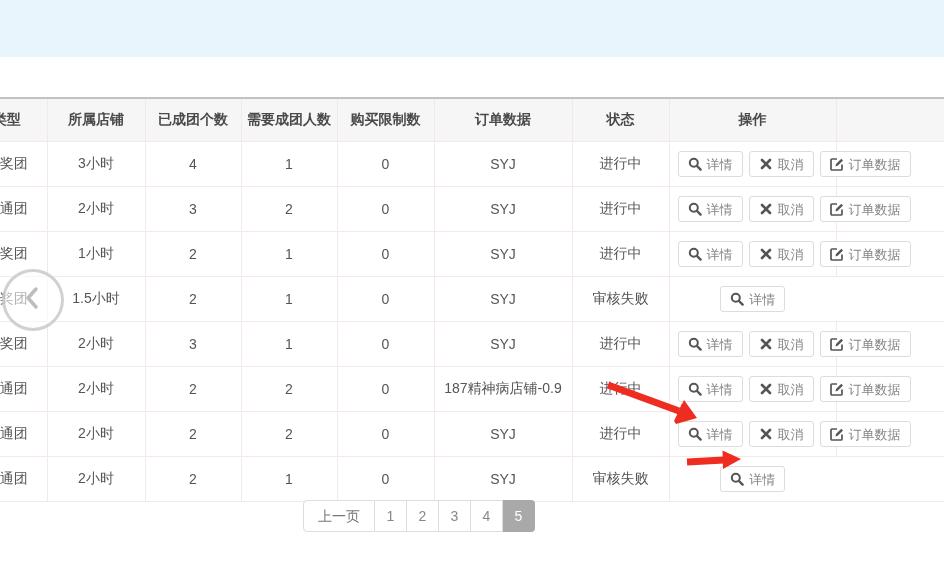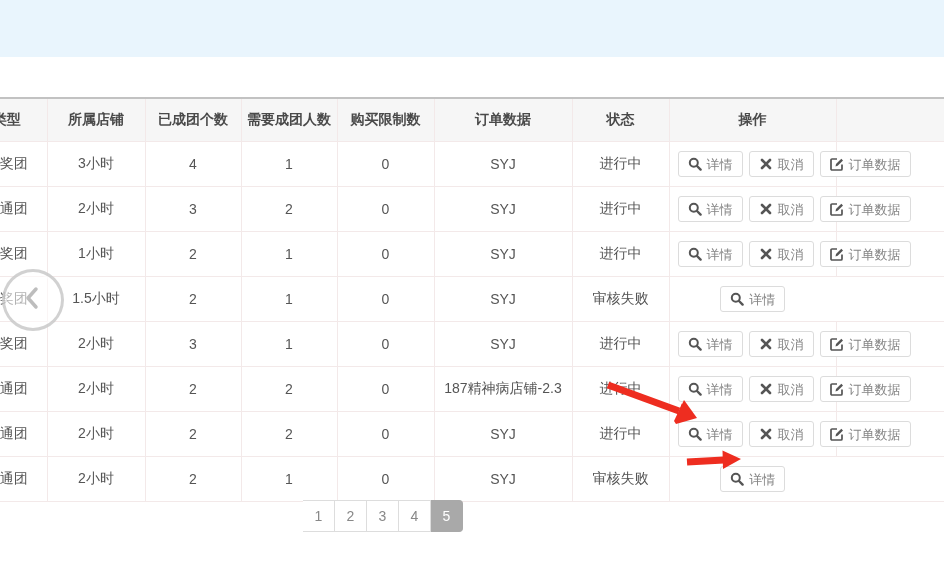--- a/index.html
+++ b/index.html
@@ -267,21 +267,21 @@
             </div>
           </td>
           <td></td>
         </tr>
         <tr>
           <td>普通团</td>
           <td>2小时</td>
           <td>2</td>
           <td>2</td>
           <td>0</td>
-          <td>187精神病店铺-2.3</td>
+          <td>187精神病店铺-0.9</td>
           <td>进行中</td>
           <td>
             <div class="btn-row left">
               <button class="act-btn">
                 <span>
                   <svg width="14" height="14" viewBox="0 0 14 14">
                     <circle cx="5.8" cy="5.8" r="4" fill="none" stroke="#555" stroke-width="2"></circle>
                     <line x1="9" y1="9" x2="12.6" y2="12.6" stroke="#555" stroke-width="2.4" stroke-linecap="round"></line>
                   </svg>
                 </span>
@@ -391,18 +391,19 @@
     <polygon points="101.2,73.6 106.8,58.6 120,72" fill="#ee2d20"></polygon>
     <polygon points="99,76 109,55 122,73 101,79" fill="#ee2d20"></polygon>
   </g>
   <g>
     <line x1="112" y1="117" x2="149" y2="115" stroke="#ee2d20" stroke-width="7"></line>
     <polygon points="148,124 147.5,105.5 166,114" fill="#ee2d20"></polygon>
   </g>
 </svg>
 
 <div class="pager" id="pager">
+    <span class="pg prev">上一页</span>
     <span class="pg">1</span>
     <span class="pg">2</span>
     <span class="pg">3</span>
     <span class="pg">4</span>
     <span class="pg active">5</span>
   </div>
 
 </body></html>

